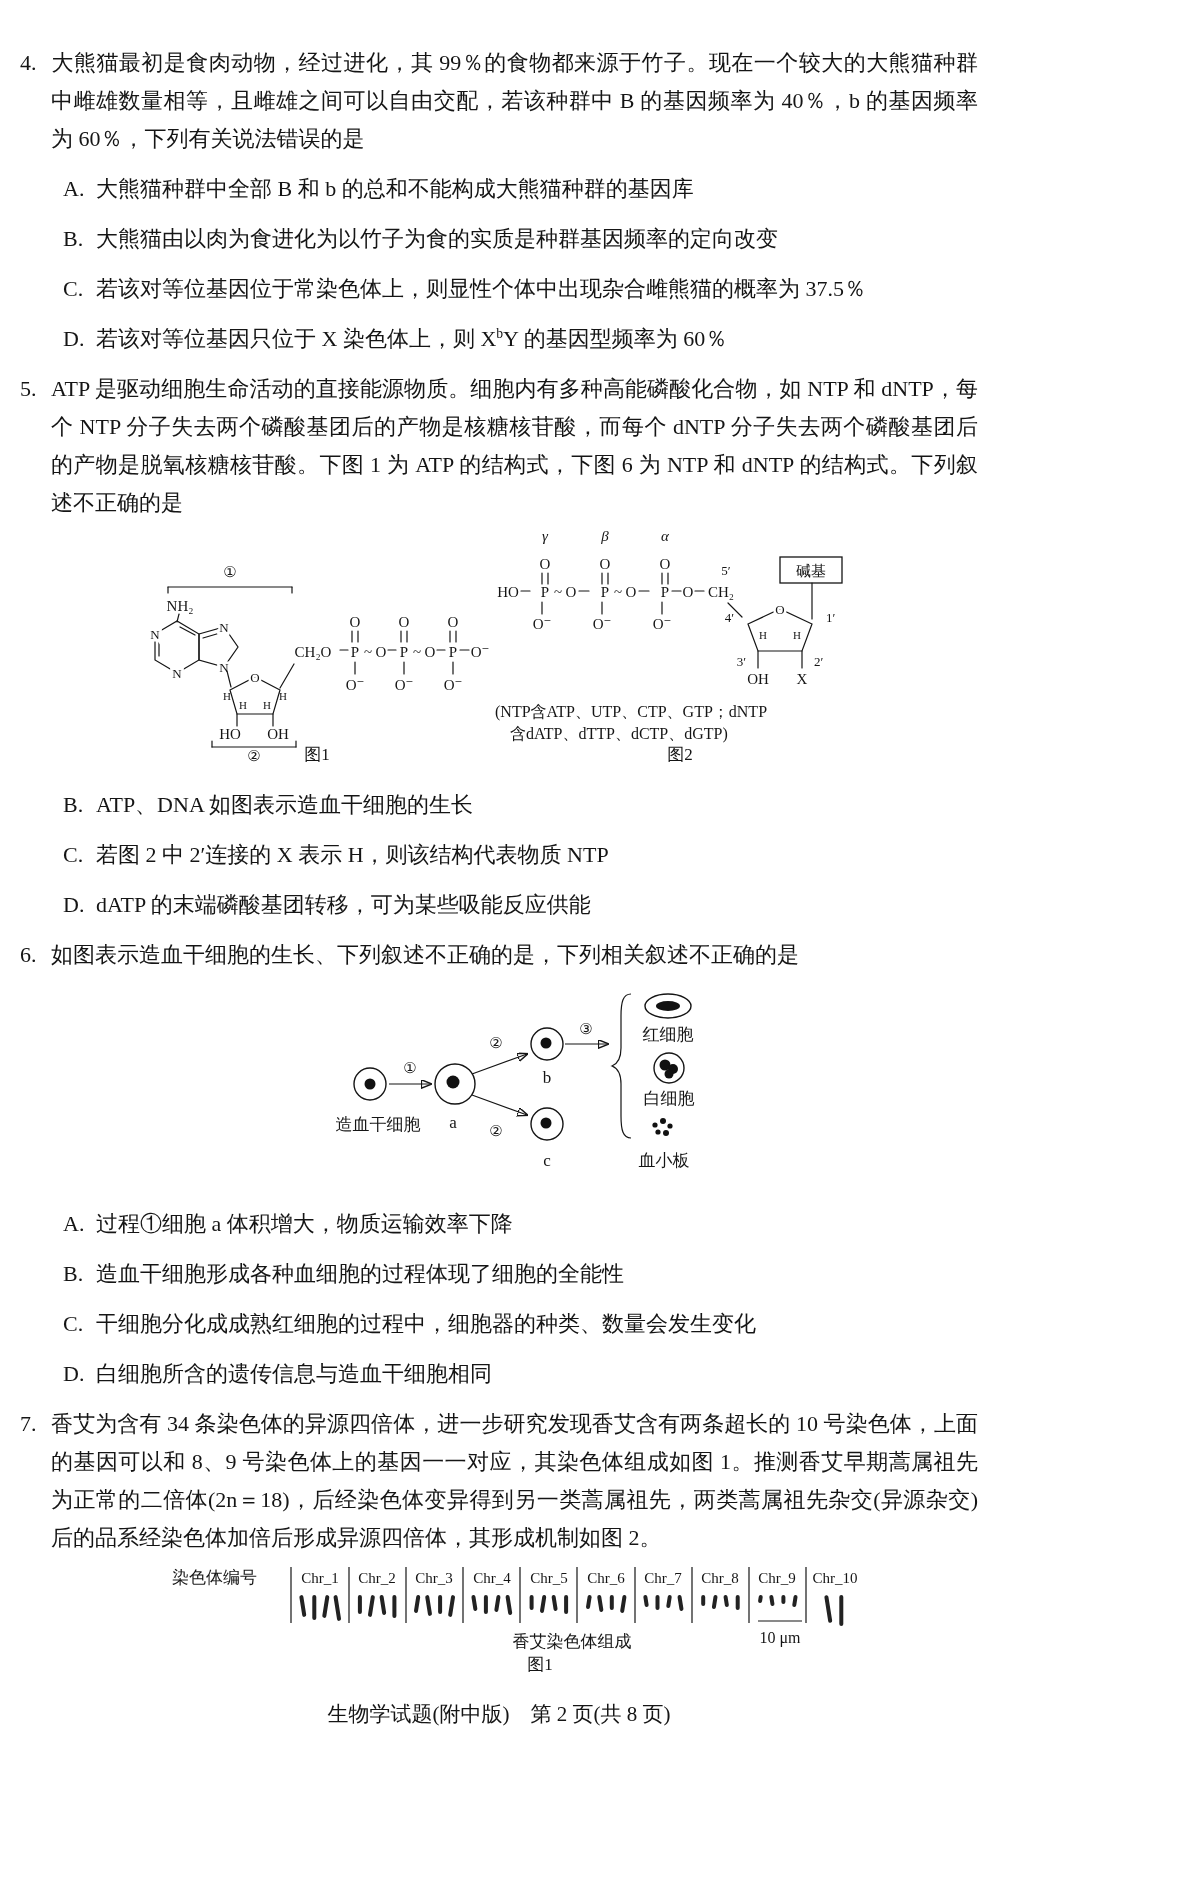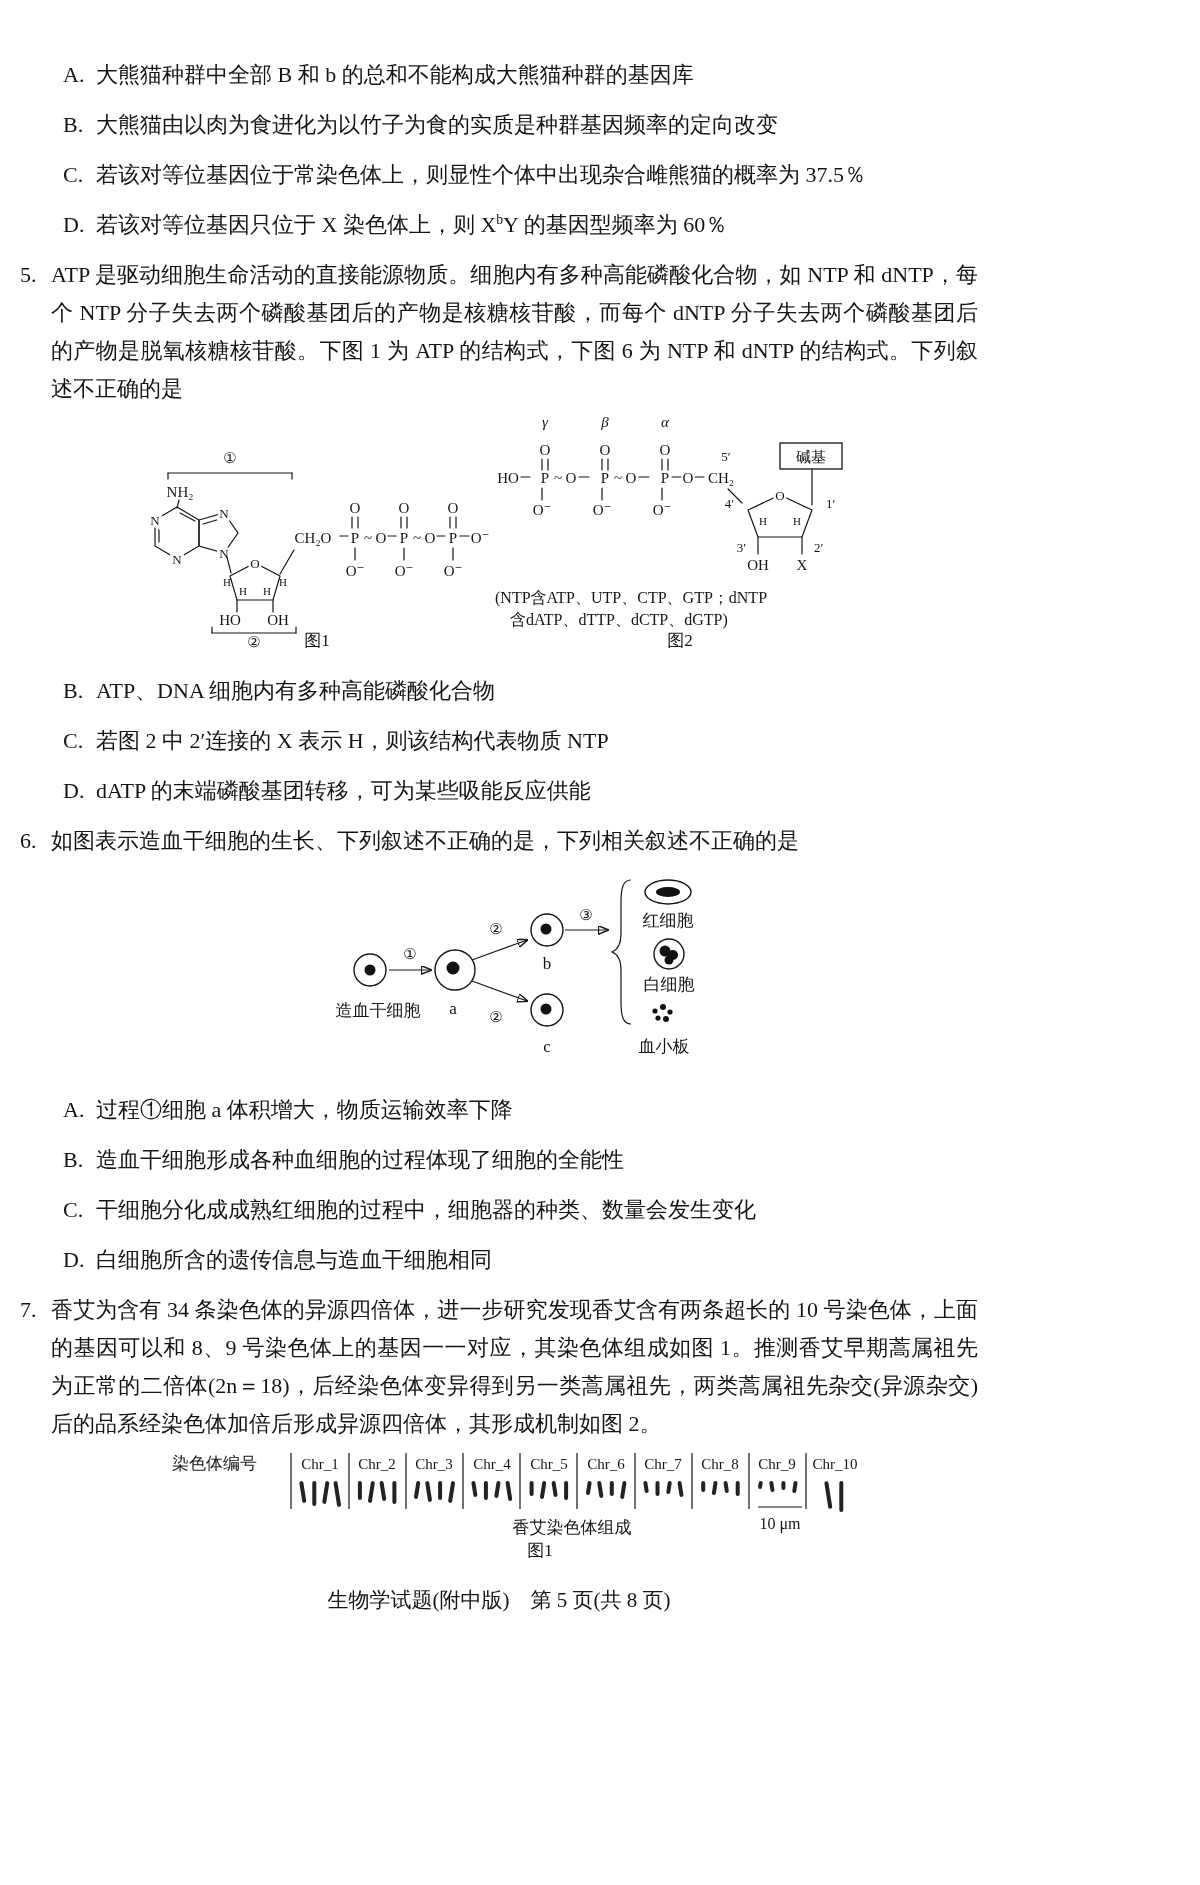--- a/index.html
+++ b/index.html
@@ -27,20 +27,21 @@
   .halo{stroke:#fff;stroke-width:5px;paint-order:stroke;fill:#151515}
   .cellshape{fill:#fff;stroke:#151515;stroke-width:1.4}
   .nucleus{fill:#111;stroke:none}
 </style>
 </head>
 <body>
 
 <div class="page">
 
   <section>
+    <p class="stem"><span class="qnum">4.</span><span>大熊猫最初是食肉动物，经过进化，其 99％的食物都来源于竹子。现在一个较大的大熊猫种群中雌雄数量相等，且雌雄之间可以自由交配，若该种群中 B 的基因频率为 40％，b 的基因频率为 60％，下列有关说法错误的是</span></p>
     <p class="option"><span class="olabel">A.</span><span>大熊猫种群中全部 B 和 b 的总和不能构成大熊猫种群的基因库</span></p>
     <p class="option"><span class="olabel">B.</span><span>大熊猫由以肉为食进化为以竹子为食的实质是种群基因频率的定向改变</span></p>
     <p class="option"><span class="olabel">C.</span><span>若该对等位基因位于常染色体上，则显性个体中出现杂合雌熊猫的概率为 37.5％</span></p>
     <p class="option"><span class="olabel">D.</span><span>若该对等位基因只位于 X 染色体上，则 X</span><sup>b</sup><span>Y 的基因型频率为 60％</span></p>
   </section>
 
   <section>
     <p class="stem"><span class="qnum">5.</span><span>ATP 是驱动细胞生命活动的直接能源物质。细胞内有多种高能磷酸化合物，如 NTP 和 dNTP，每个 NTP 分子失去两个磷酸基团后的产物是核糖核苷酸，而每个 dNTP 分子失去两个磷酸基团后的产物是脱氧核糖核苷酸。下图 1 为 ATP 的结构式，下图 6 为 NTP 和 dNTP 的结构式。下列叙述不正确的是</span></p>
 
     <div class="fig fig5">
@@ -177,21 +178,21 @@
             <text x="678" y="157" text-anchor="middle">OH</text>
             <text x="722" y="157" text-anchor="middle">X</text>
           </g>
           <text x="415" y="190" class="t16" text-anchor="start">(NTP含ATP、UTP、CTP、GTP；dNTP</text>
           <text x="430" y="212" class="t16" text-anchor="start">含dATP、dTTP、dCTP、dGTP)</text>
           <text x="600" y="233" class="t17" text-anchor="middle">图2</text>
         </g>
       </svg>
     </div>
 
-    <p class="option"><span class="olabel">B.</span><span>ATP、DNA 细胞内有多种高能磷酸化合物</span></p>
+    <p class="option"><span class="olabel">B.</span><span>ATP、DNA 如图表示造血干细胞的生长</span></p>
     <p class="option"><span class="olabel">C.</span><span>若图 2 中 2′连接的 X 表示 H，则该结构代表物质 NTP</span></p>
     <p class="option"><span class="olabel">D.</span><span>dATP 的末端磷酸基团转移，可为某些吸能反应供能</span></p>
   </section>
 
   <section>
     <p class="stem"><span class="qnum">6.</span><span>如图表示造血干细胞的生长、下列叙述不正确的是，下列相关叙述不正确的是</span></p>
 
     <div class="fig fig6">
       <svg width="430" height="205" viewBox="0 0 430 205">
         <defs>
@@ -330,14 +331,14 @@
         <text x="412" y="88" class="t17" text-anchor="middle">香艾染色体组成</text>
         <g>
           <line x1="598" y1="62" x2="642" y2="62" stroke-width="2.4"></line>
           <text x="620" y="84" class="t16" text-anchor="middle">10 μm</text>
         </g>
         <text x="380" y="111" class="t17" text-anchor="middle">图1</text>
       </svg>
     </div>
   </section>
 
-  <div class="footer">生物学试题(附中版)　第 5 页(共 8 页)</div>
+  <div class="footer">生物学试题(附中版)　第 2 页(共 8 页)</div>
 </div>
 
 </body></html>

